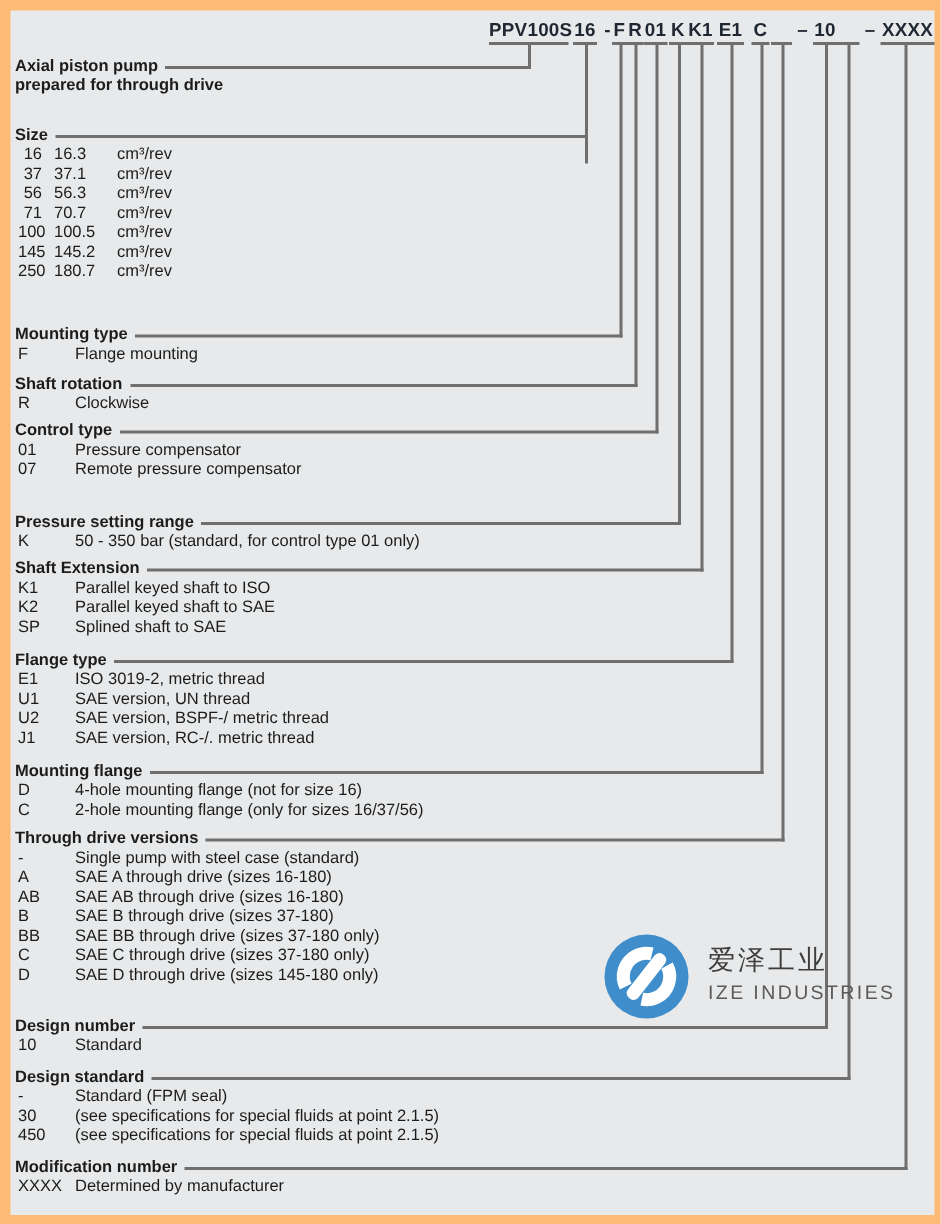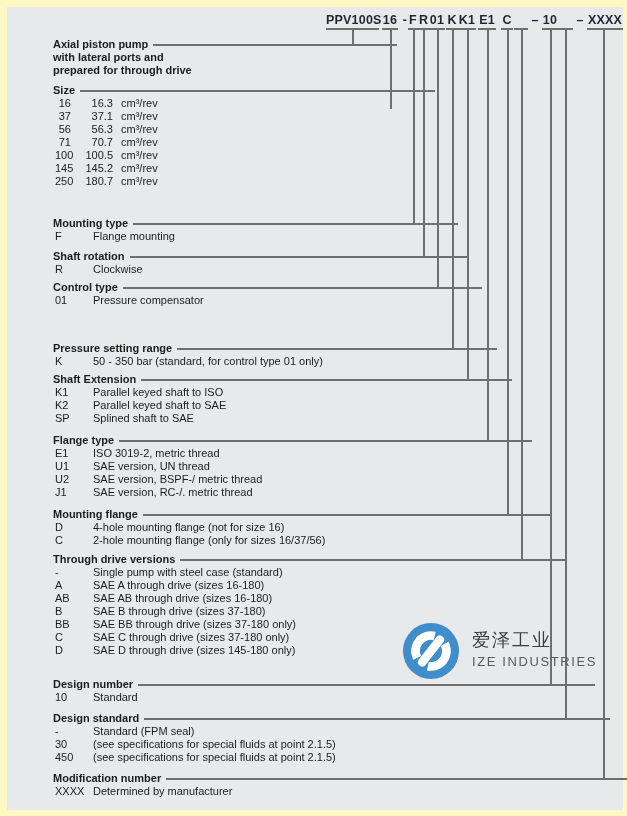--- a/index.html
+++ b/index.html
@@ -3,21 +3,21 @@
 <meta charset="utf-8">
 <style>
   html,body{margin:0;padding:0;}
   body{
     font-family:"Liberation Sans","DejaVu Sans",sans-serif;
     background:#ffffff;
   }
   .page{
     position:relative;
     width:627px;height:816px;
-    background:#fef9c3;
+    background:#fdba74;
     overflow:hidden;
   }
   .content-bg{
     position:absolute;
     left:7px;top:7px;right:4px;bottom:6px;
     background:#e8e9ea;
   }
   
   .seg{
     position:absolute;
@@ -38,21 +38,20 @@
     top:30px;width:2px;
     background:#6f6f6f;
     z-index:1;
   }
   
   .section{
     position:absolute;
     left:10px;
     z-index:2;
     color:#1c1c1c;
-    margin-left:43px;
   }
   .sec-head{display:flex;align-items:flex-start;}
   .sec-title{
     font-weight:bold;
     font-size:11px;
     line-height:13px;
     white-space:nowrap;
   }
   .rule{
     flex:1;height:2px;
@@ -73,21 +72,21 @@
     line-height:13px;
     white-space:nowrap;
   }
   .row .c{white-space:nowrap;}
   .row .v{white-space:nowrap;}
   .size-rows .row{
     grid-template-columns:16px 34px auto;
     column-gap:8px;
   }
   .size-rows .row .c{text-align:right;}
-  .size-rows .row .v{text-align:right;}
+  .size-rows .row .v{}
   
   .logo{
     position:absolute;
     left:402px;top:622px;
     display:flex;
     align-items:flex-start;
     z-index:3;
   }
   .logo-circle{width:58px;height:58px;}
   .logo-text{margin-left:12px;padding-top:5px;}
@@ -145,21 +144,20 @@
   <div class="vline" style="left:550px;height:656px;"></div>
   <div class="vline" style="left:565px;height:690px;"></div>
   <div class="vline" style="left:603px;height:750px;"></div>
 
   <div class="section" style="top:38px;width:344px;">
     <div class="sec-head">
       <span class="sec-title">Axial piston pump</span>
       <span class="rule"></span>
     </div>
     <div class="intro-lines">
-      <div>with lateral ports and</div>
       <div>prepared for through drive</div>
     </div>
   </div>
 
   <div class="section" style="top:84px;width:382px;">
     <div class="sec-head">
       <span class="sec-title">Size</span>
       <span class="rule"></span>
     </div>
     <div class="rows size-rows">
@@ -233,20 +231,24 @@
   <div class="section" style="top:281px;width:429px;">
     <div class="sec-head">
       <span class="sec-title">Control type</span>
       <span class="rule"></span>
     </div>
     <div class="rows">
 
     <div class="row">
         <span class="c">01</span>
         <span class="v">Pressure compensator</span>
+      </div>
+        <div class="row">
+        <span class="c">07</span>
+        <span class="v">Remote pressure compensator</span>
       </div>
       </div>
   </div>
 
   <div class="section" style="top:342px;width:444px;">
     <div class="sec-head">
       <span class="sec-title">Pressure setting range</span>
       <span class="rule"></span>
     </div>
     <div class="rows">

